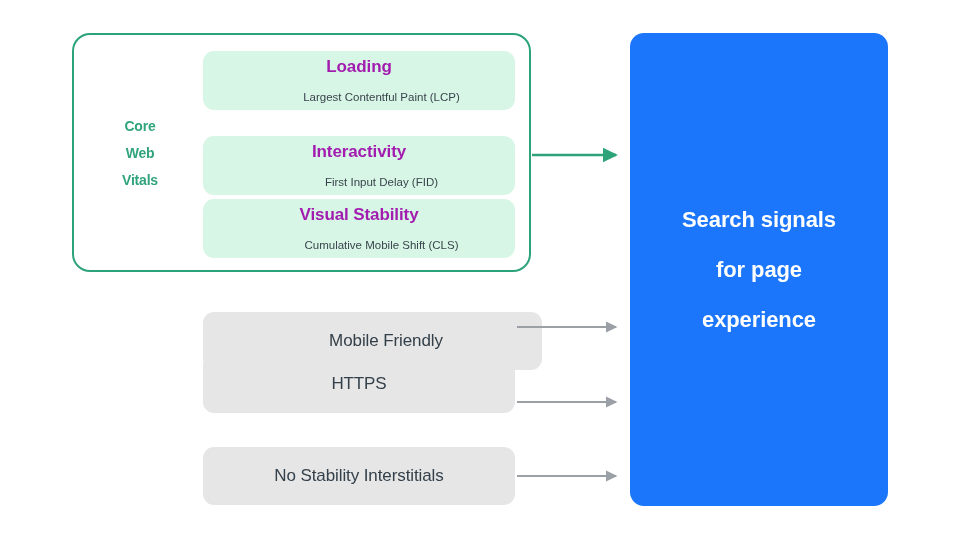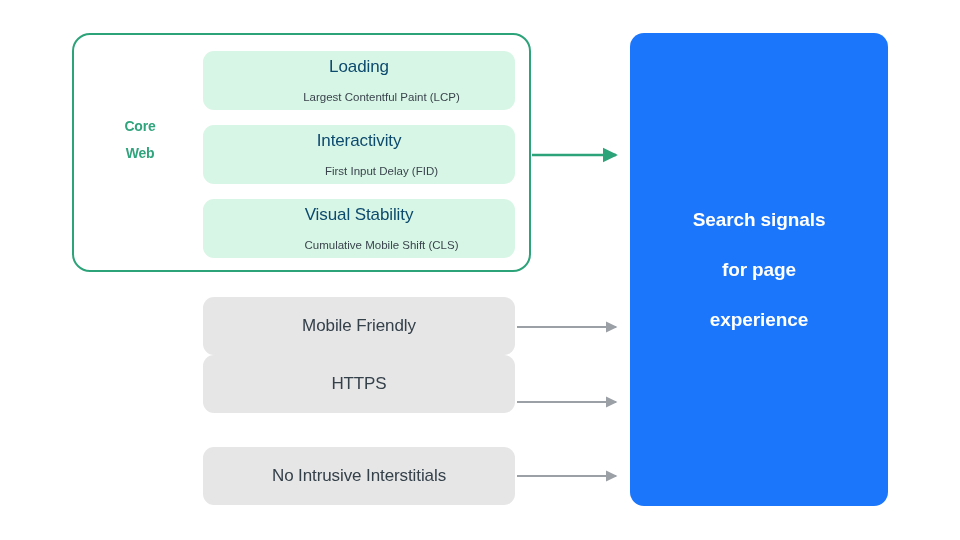--- a/index.html
+++ b/index.html
@@ -52,26 +52,26 @@
     width: 312px;
     height: 59px;
     background: #D8F6E6;
     border-radius: 11px;
     display: flex;
     flex-direction: column;
     align-items: center;
     justify-content: center;
   }
   .metric-card.m0 { top: 51px; }
-  .metric-card.m1 { top: 125px; }
+  .metric-card.m1 { top: 136px; }
   .metric-card.m2 { top: 199px; text-align: center; }
   .metric-title {
-    color: #0c4a6e;
+    color: #a21caf;
     font-size: 17px;
-    font-weight: normal;
+    font-weight: bold;
     line-height: 21px;
     letter-spacing: -0.1px;
   }
   .metric-sub {
     color: #3A444D;
     font-size: 11.5px;
     font-weight: normal;
     line-height: 15px;
     margin-top: 13px;
     padding-left: 45px;
@@ -82,21 +82,21 @@
     position: absolute;
     left: 203px;
     width: 312px;
     height: 58px;
     background: #E6E6E6;
     border-radius: 11px;
     display: flex;
     align-items: center;
     justify-content: center;
   }
-  .signal-card.s0 { top: 297px; }
+  .signal-card.s0 { top: 312px; padding-left: 27px; }
   .signal-card.s1 { top: 355px; }
   .signal-card.s2 { top: 447px; }
   .signal-label {
     color: #34404A;
     font-size: 17px;
     font-weight: normal;
     letter-spacing: -0.1px;
   }
 
   
@@ -107,21 +107,21 @@
     width: 258px;
     height: 473px;
     background: #1B76FC;
     border-radius: 14px;
     display: flex;
     align-items: center;
     justify-content: center;
   }
   .search-signals-label {
     color: #ffffff;
-    font-size: 19px;
+    font-size: 22px;
     font-weight: bold;
     line-height: 25px;
     text-align: center;
     letter-spacing: -0.1px;
     white-space: pre-line;
   }
 
   
   .arrow-layer {
     position: absolute;
@@ -135,20 +135,21 @@
 </head>
 <body>
 
 <div class="canvas">
 
   <div class="cwv-container"></div>
 
   <div class="cwv-label">
     <div>Core</div>
     <div>Web</div>
+    <div>Vitals</div>
   </div>
 
   <div class="metric-card m0">
     <div class="metric-title">Loading</div>
     <div class="metric-sub">Largest Contentful Paint (LCP)</div>
   </div>
 
   <div class="metric-card m1">
     <div class="metric-title">Interactivity</div>
     <div class="metric-sub">First Input Delay (FID)</div>
@@ -159,21 +160,21 @@
     <div class="metric-sub">Cumulative Mobile Shift (CLS)</div>
   </div>
 
   <div class="signal-card s0">
     <div class="signal-label">Mobile Friendly</div>
   </div>
   <div class="signal-card s1">
     <div class="signal-label">HTTPS</div>
   </div>
   <div class="signal-card s2">
-    <div class="signal-label">No Intrusive Interstitials</div>
+    <div class="signal-label">No Stability Interstitials</div>
   </div>
 
   <div class="search-signals">
     <div class="search-signals-label">
       <div>Search signals</div>
       <div>for page</div>
       <div>experience</div>
     </div>
   </div>
 

